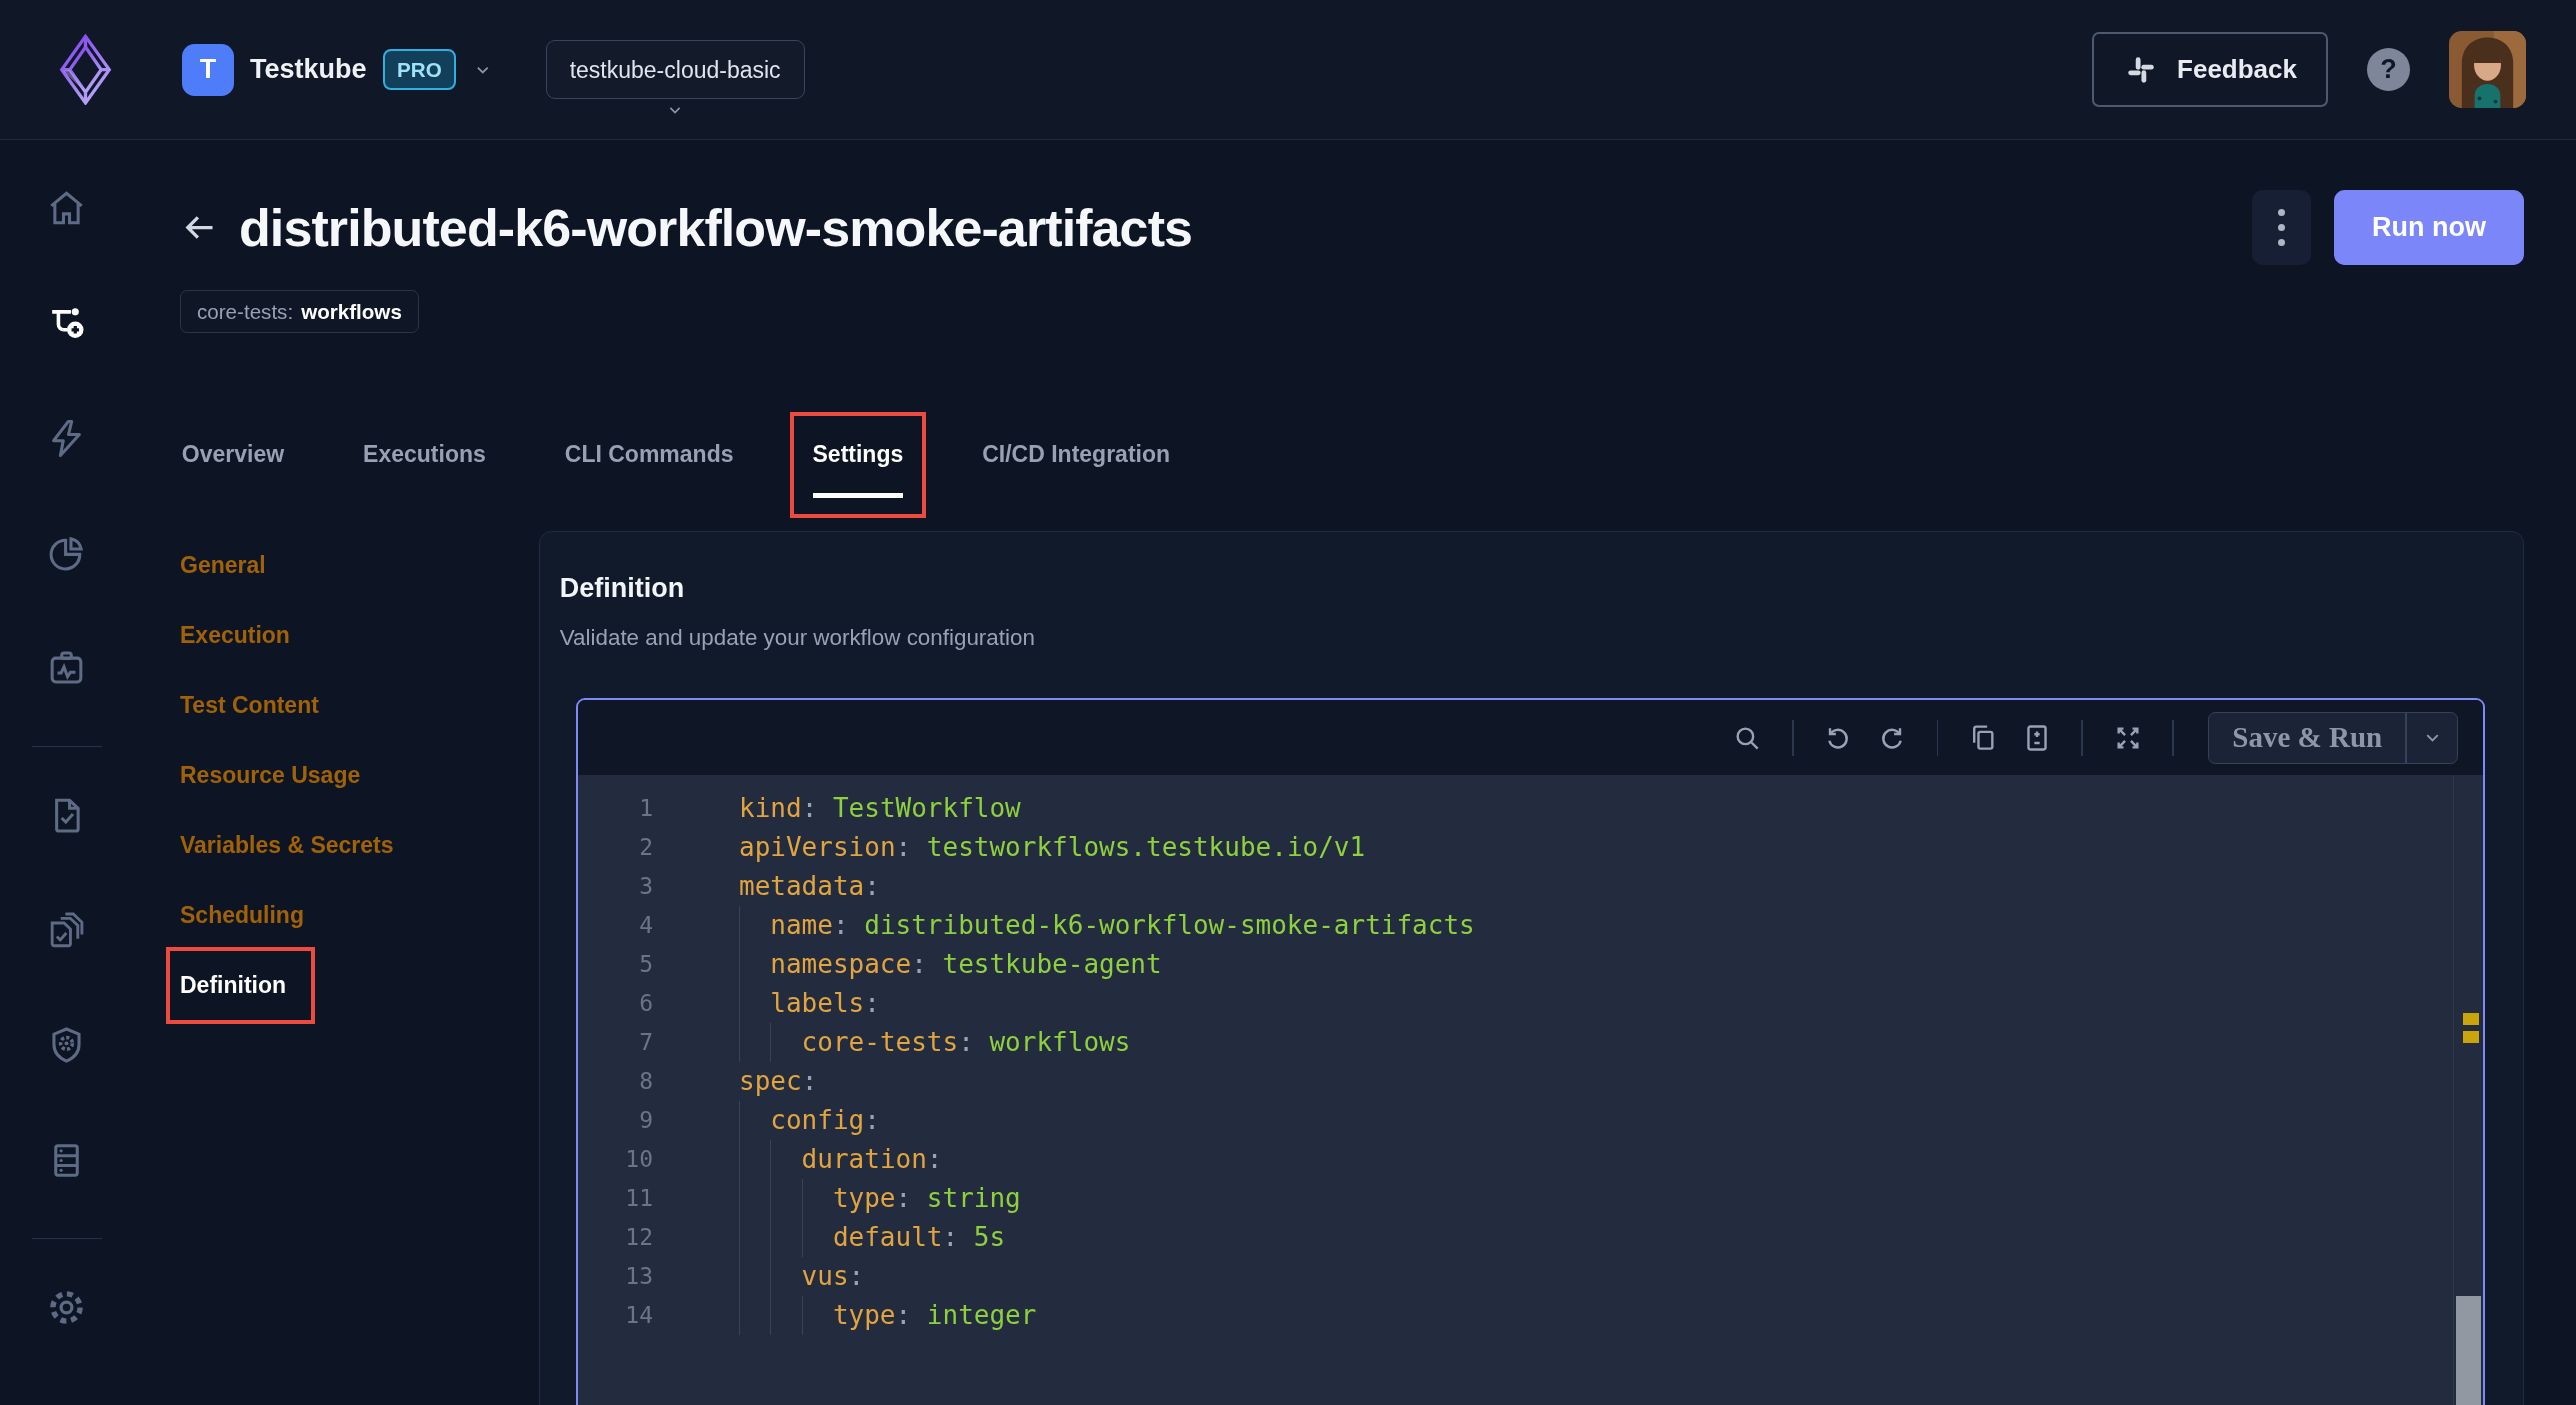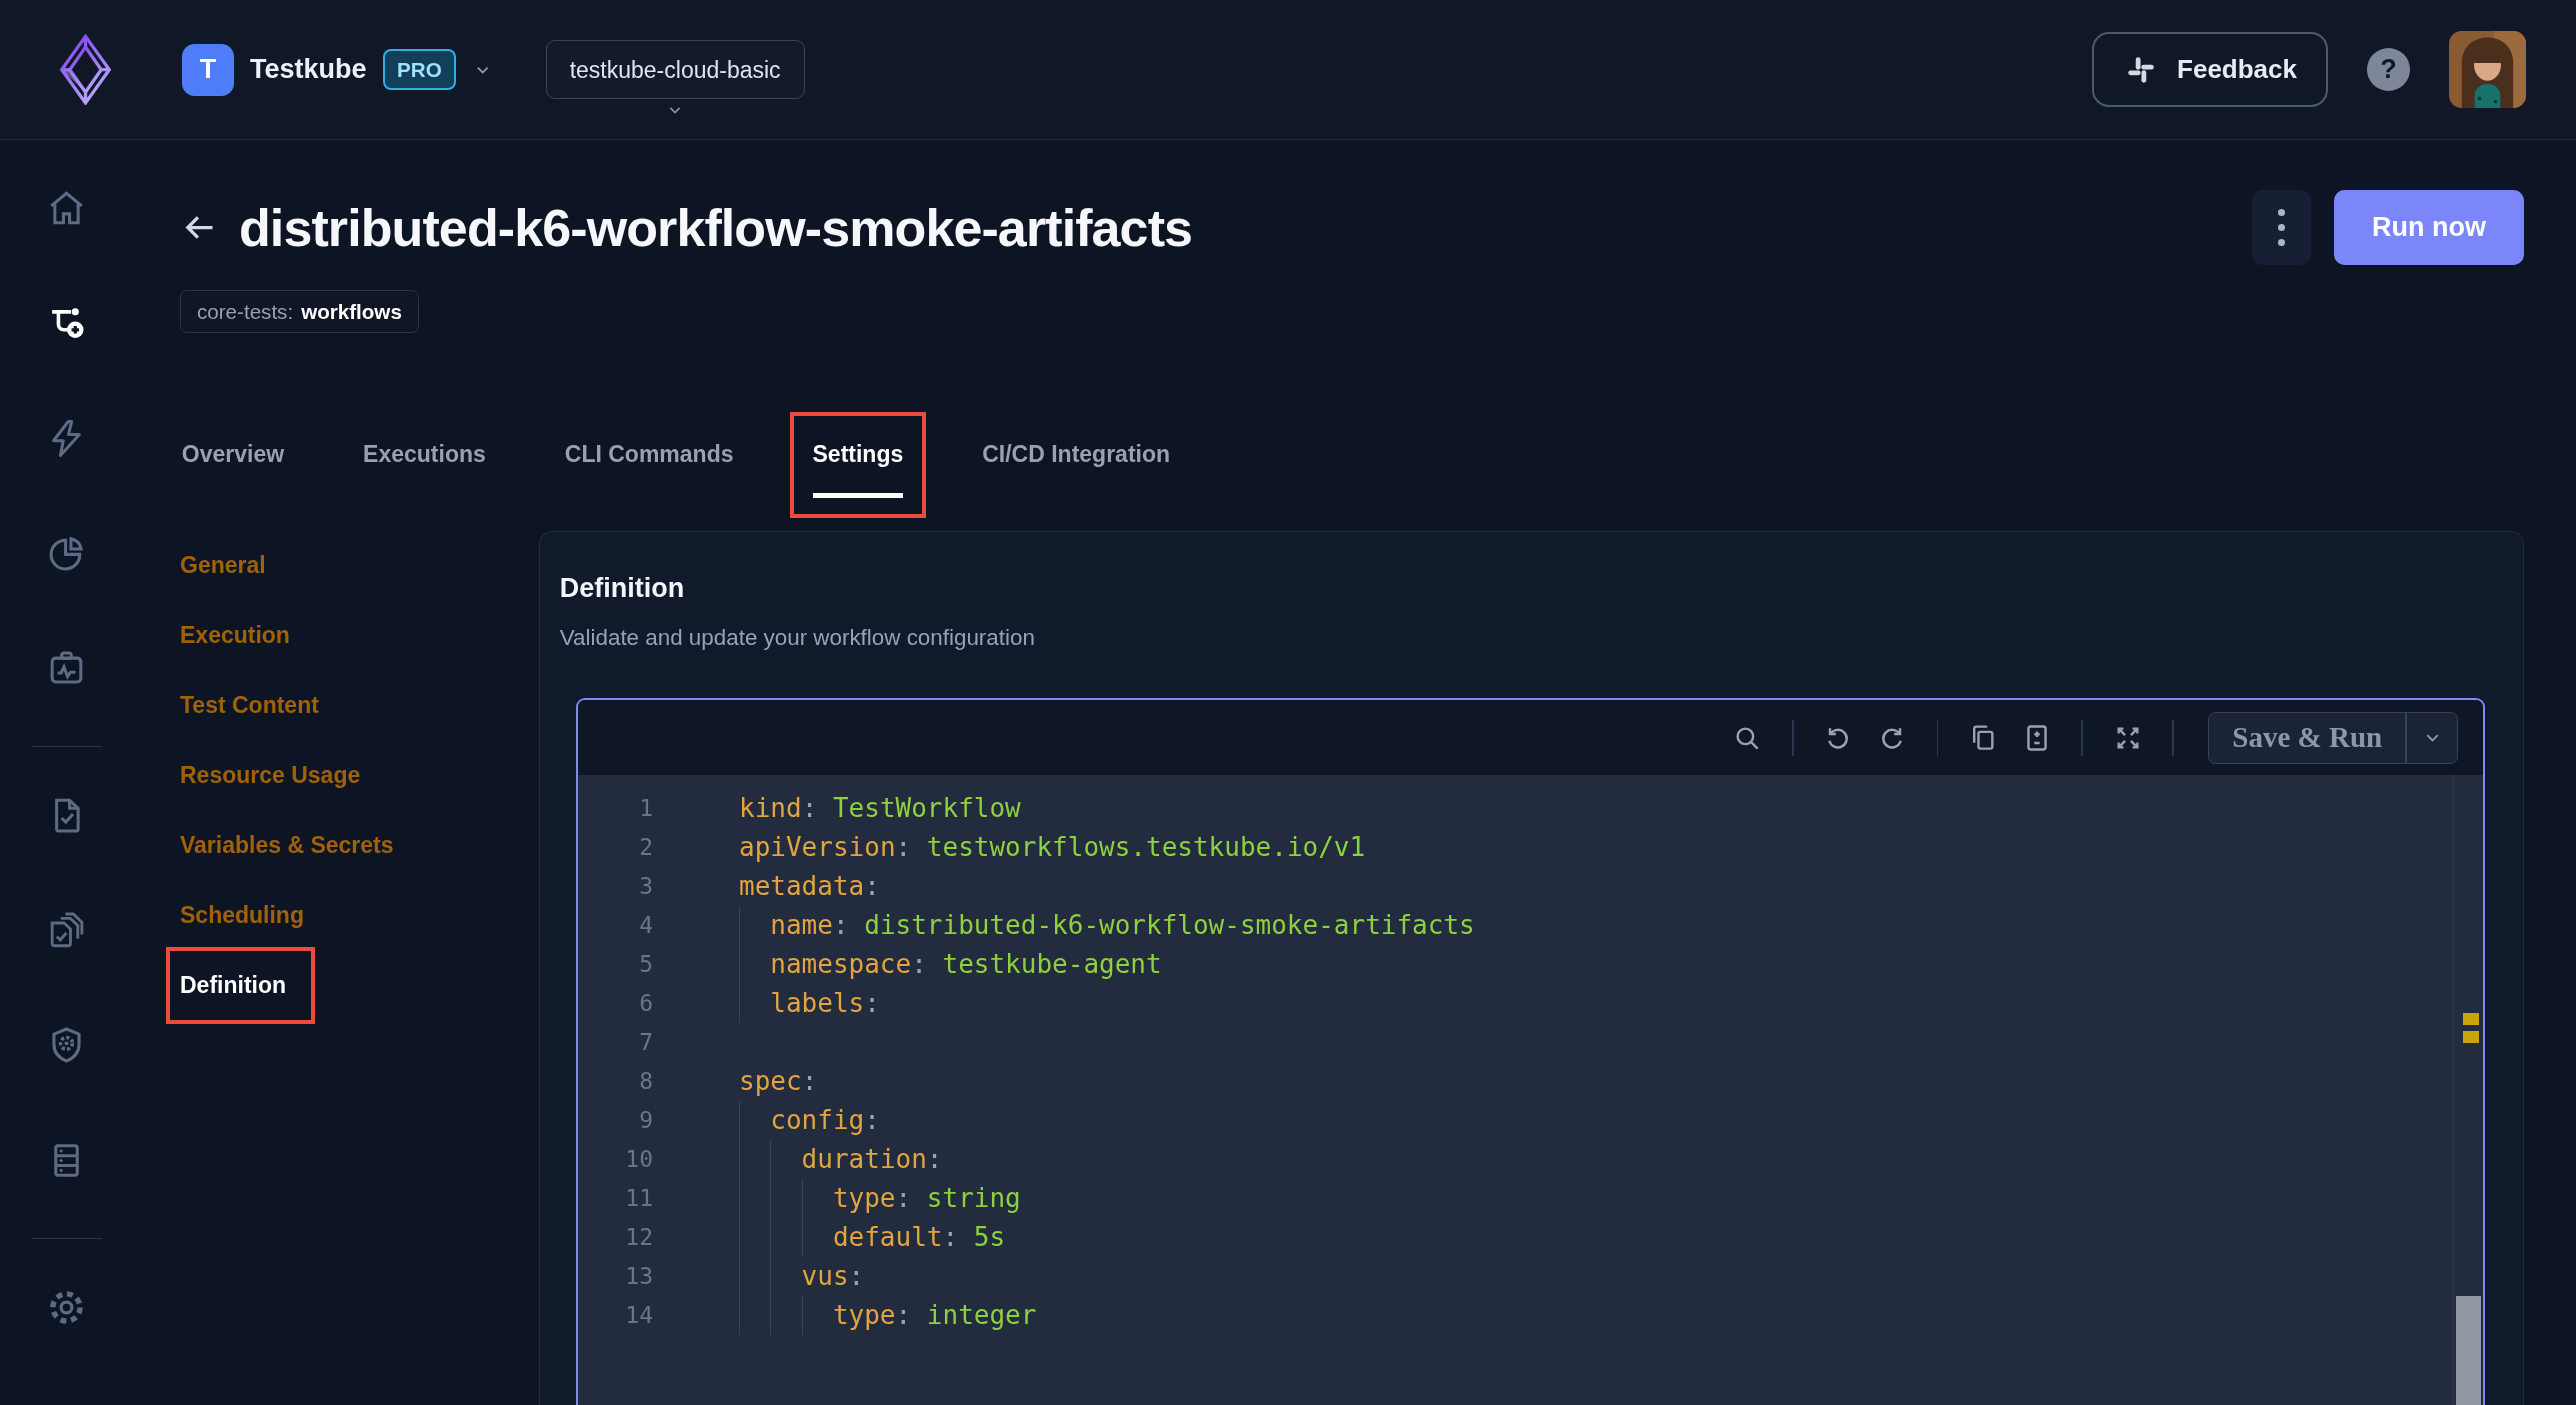--- a/index.html
+++ b/index.html
@@ -33,21 +33,21 @@
   .env-select {
     margin-left:52px; height:59px; display:flex; align-items:center; gap:16px;
     border:1.8px solid #39455c; border-radius:9px; padding:0 23px;
     background:rgba(255,255,255,0.015); cursor:pointer;flex-direction:column;
   }
   .env-dot { width:14.3px; height:14.3px; border-radius:50%; background:#a3e635; }
   .env-name { font-size:23px; color:#dfe5ee; }
   .header-right { margin-left:auto; display:flex; align-items:center; }
   .feedback-btn {
     height:75px; display:flex; align-items:center; gap:18px; padding:0 29px;
-    border:2.2px solid #4d5a6e; border-radius:17px; background:transparent;
+    border:2.2px solid #4d5a6e; border-radius:7px; background:transparent;
     color:#e8ecf2; font-size:26px; font-weight:600; cursor:pointer;
     font-family:"Liberation Sans",sans-serif;
   }
   .help-circle {
     width:43px; height:43px; border-radius:50%; background:#7e8799;
     color:#101828; display:flex; align-items:center; justify-content:center;
     font-size:27px; font-weight:700; margin:0 39px; cursor:pointer;
   }
   .avatar { width:77px; height:77px; border-radius:12.5px; overflow:hidden; cursor:pointer; }
 
@@ -423,20 +423,21 @@
               <div class="cl">
                 <span class="ln">5</span>
                 <span class="ct" style="padding-left: 2ch;"><span class="guide" style="left: 0ch;"></span><span class="tok-key">namespace</span><span class="tok-colon">:</span><span class="tok-val"> testkube-agent</span></span>
               </div>
               <div class="cl">
                 <span class="ln">6</span>
                 <span class="ct" style="padding-left: 2ch;"><span class="guide" style="left: 0ch;"></span><span class="tok-key">labels</span><span class="tok-colon">:</span></span>
               </div>
               <div class="cl">
                 <span class="ln">7</span>
+                <span class="ct" style="padding-left: 4ch;"><span class="guide" style="left: 0ch;"></span><span class="guide" style="left: 2ch;"></span><span class="tok-key">core-tests</span><span class="tok-colon">:</span><span class="tok-val"> workflows</span></span>
               </div>
               <div class="cl">
                 <span class="ln">8</span>
                 <span class="ct" style="padding-left: 0ch;"><span class="tok-key">spec</span><span class="tok-colon">:</span></span>
               </div>
               <div class="cl">
                 <span class="ln">9</span>
                 <span class="ct" style="padding-left: 2ch;"><span class="guide" style="left: 0ch;"></span><span class="tok-key">config</span><span class="tok-colon">:</span></span>
               </div>
               <div class="cl">

